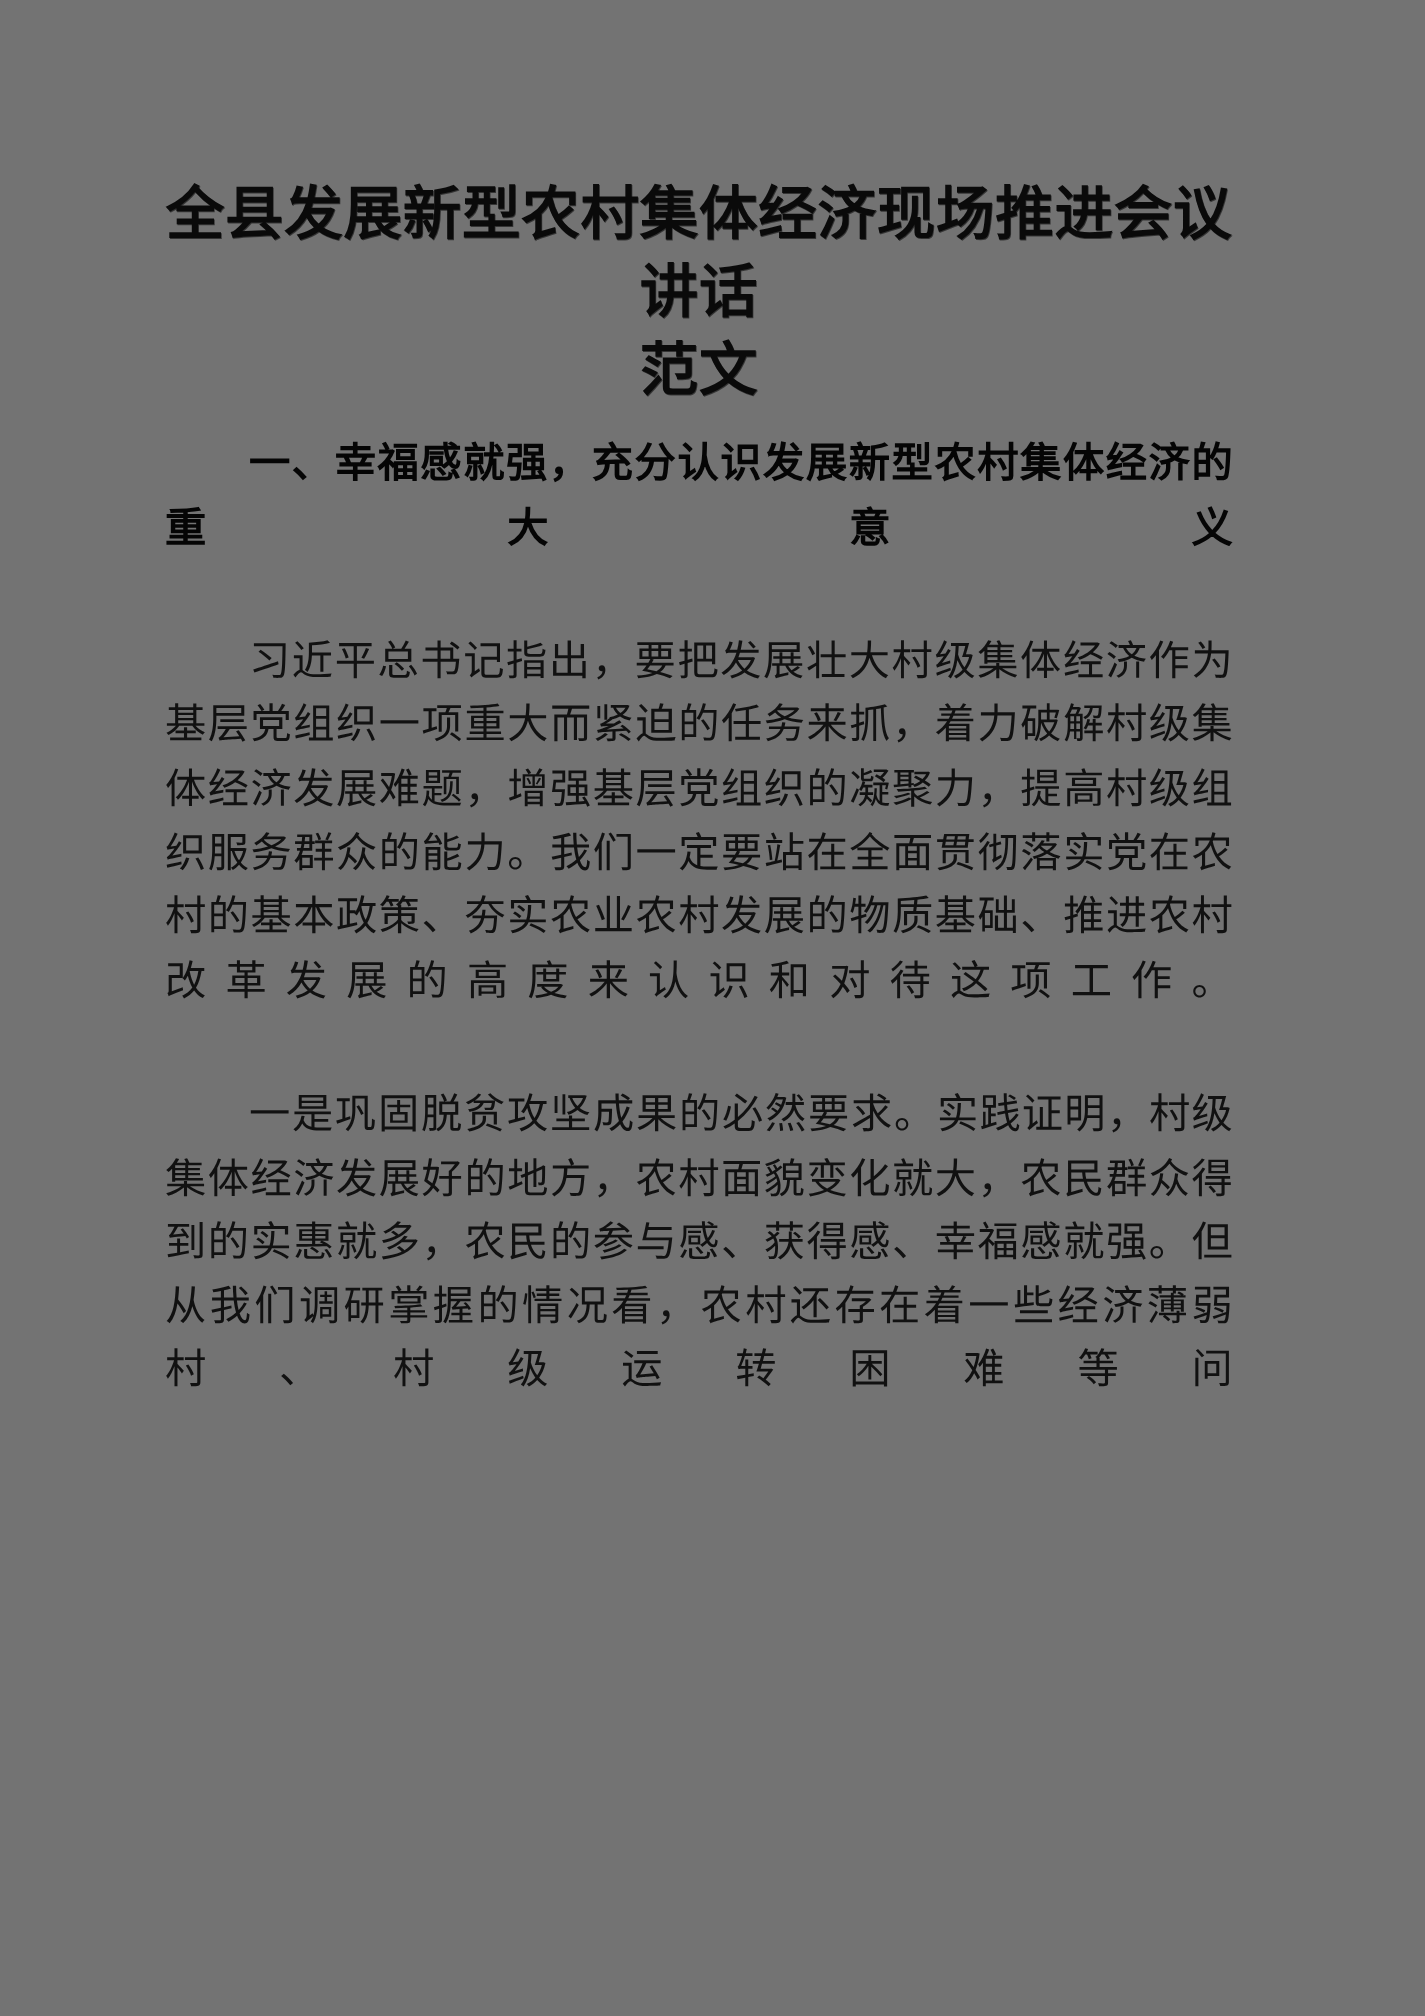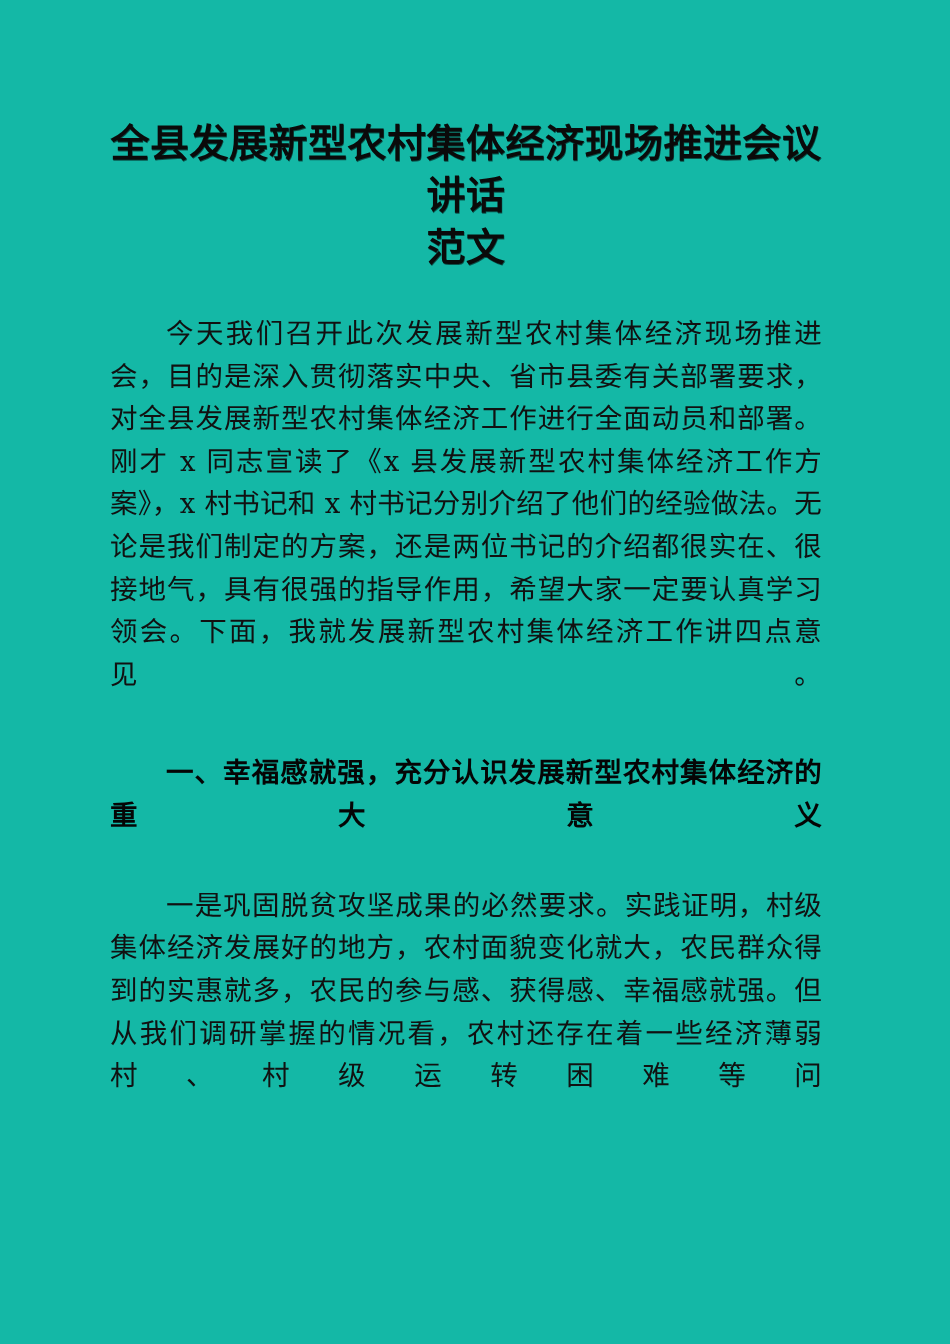--- a/index.html
+++ b/index.html
@@ -15,21 +15,21 @@
     font-family:"Liberation Serif","DejaVu Serif",serif;
     color:#000000;
     -webkit-font-smoothing:antialiased;
   }
 
   
   .page {
     position:relative;
     width:950px;
     height:1344px;
-    background:#14b8a6;
+    background:#737373;
     overflow:hidden;
   }
 
   
   .content {
     position:absolute;
     left:110px;
     top:0;
     width:712px;
   }
@@ -91,21 +91,21 @@
   }
 </style>
 </head>
 <body>
 
 <div class="page">
   <div class="content">
 
     <h1 class="doc-title"><span>全县发展新型农村集体经济现场推进会议讲话</span><br><span>范文</span></h1>
 
-    <p class="para para-first">今天我们召开此次发展新型农村集体经济现场推进会，目的是深入贯彻落实中央、省市县委有关部署要求，对全县发展新型农村集体经济工作进行全面动员和部署。刚才 x 同志宣读了《x 县发展新型农村集体经济工作方案》，x 村书记和 x 村书记分别介绍了他们的经验做法。无论是我们制定的方案，还是两位书记的介绍都很实在、很接地气，具有很强的指导作用，希望大家一定要认真学习领会。下面，我就发展新型农村集体经济工作讲四点意见。</p>
 
     <h2 class="section-heading">一、幸福感就强，充分认识发展新型农村集体经济的重大意义</h2>
 
+    <p class="para para-gap">习近平总书记指出，要把发展壮大村级集体经济作为基层党组织一项重大而紧迫的任务来抓，着力破解村级集体经济发展难题，增强基层党组织的凝聚力，提高村级组织服务群众的能力。我们一定要站在全面贯彻落实党在农村的基本政策、夯实农业农村发展的物质基础、推进农村改革发展的高度来认识和对待这项工作。</p>
 
     <p class="para para-gap"><span class="lead">一是巩固脱贫攻坚成果的必然要求。</span><span>实践证明，村级集体经济发展好的地方，农村面貌变化就大，农民群众得到的实惠就多，农民的参与感、获得感、幸福感就强。但从我们调研掌握的情况看，农村还存在着一些经济薄弱村、村级运转困难等问</span></p>
 
   </div>
 </div>
 
 </body></html>

